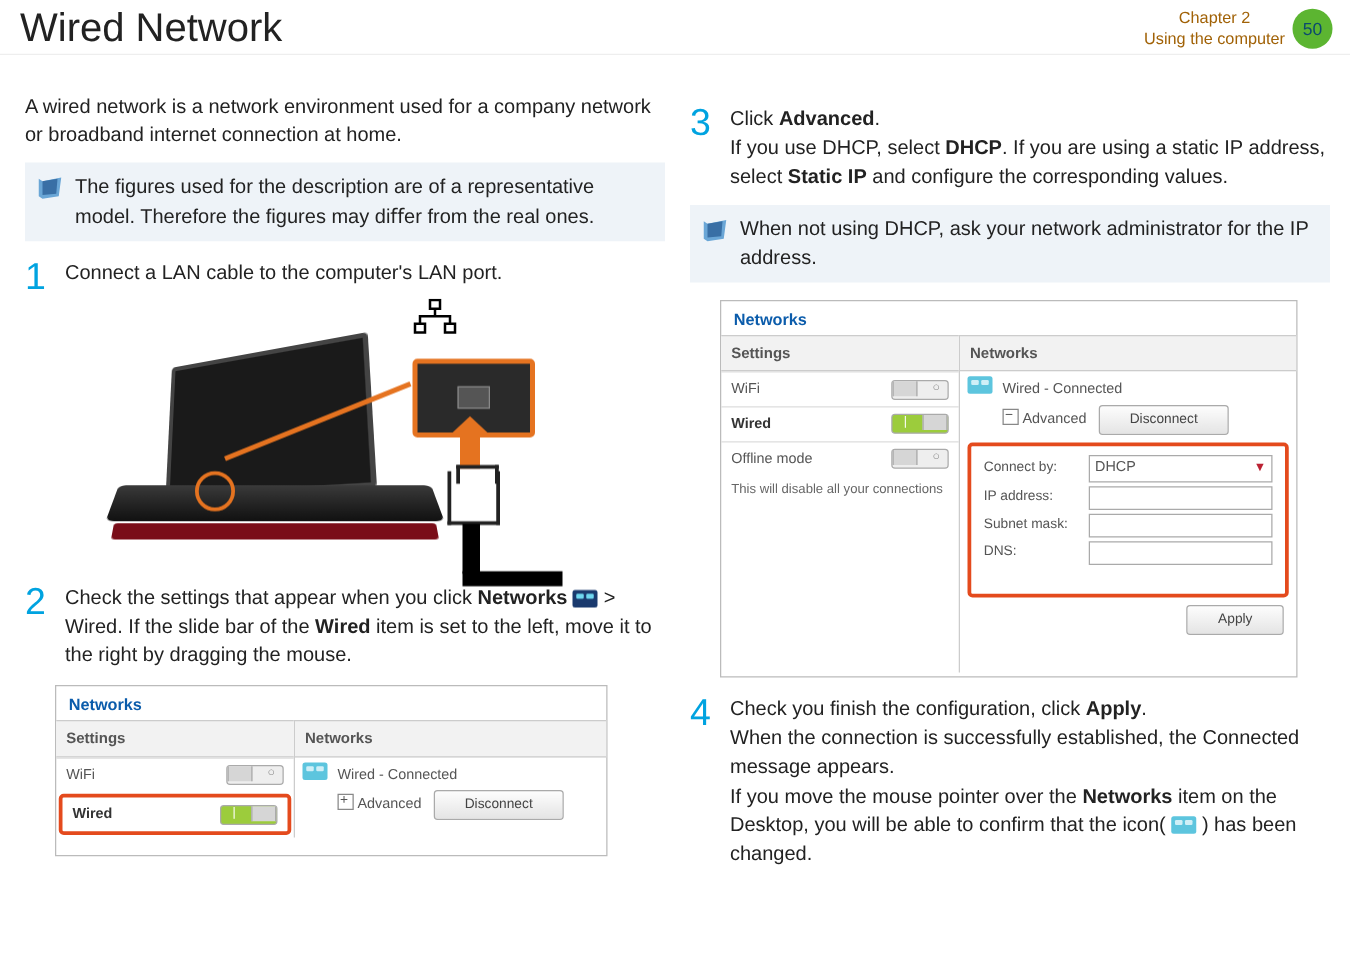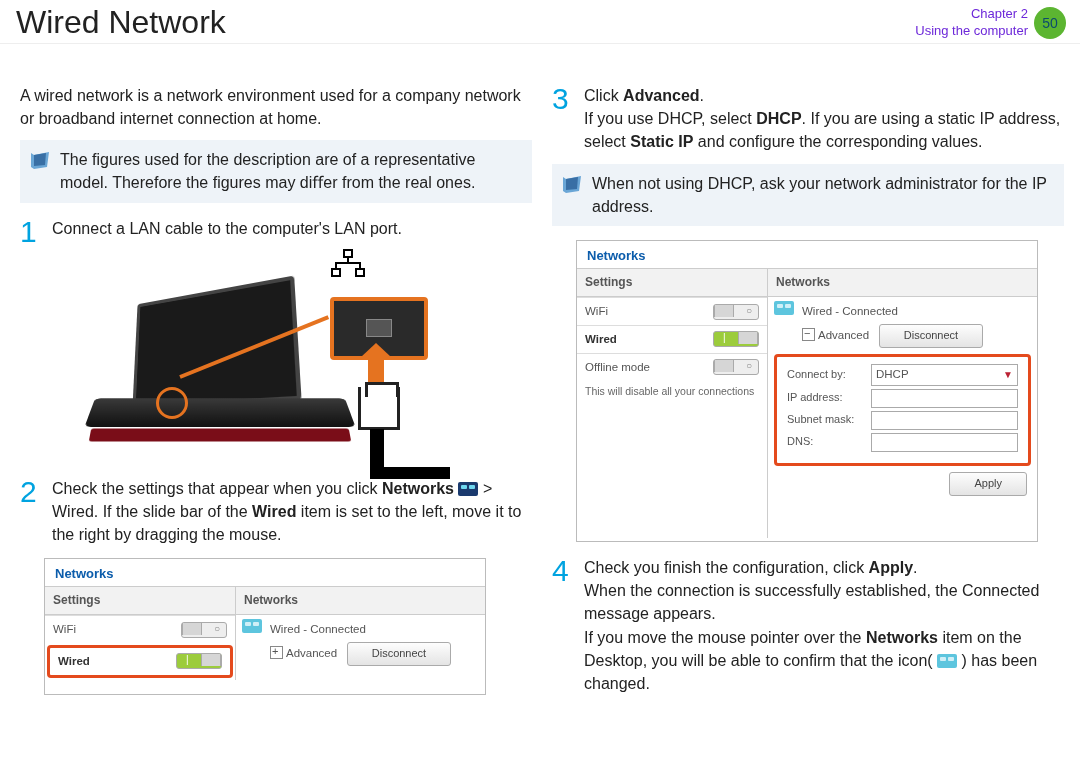--- a/index.html
+++ b/index.html
@@ -23,41 +23,40 @@
     font-size: 32px;
     font-weight: 400;
     color: #222;
   }
   .chapter-block {
     display: flex;
     align-items: center;
     gap: 6px;
   }
   .chapter-text {
-    text-align: right;
+    text-align: center;
     font-size: 13px;
-    color: #6d28d9;
+    color: #a16207;
     line-height: 1.25;
   }
   .page-badge {
     background: #5cb531;
     color: #0c4a6e;
     width: 32px;
     height: 32px;
     border-radius: 50%;
     display: flex;
     align-items: center;
     justify-content: center;
     font-size: 14px;
   }
   .columns {
     display: flex;
     gap: 20px;
     padding: 30px 16px 0 20px;
-    align-items: flex-end;
   }
   .col {
     flex: 1;
     font-size: 16px;
     line-height: 1.45;
   }
   .note-box {
     background: #eef3f8;
     padding: 8px 10px 8px 40px;
     font-size: 16px;
@@ -180,21 +179,21 @@
   .toggle.on::after{content:"|";position:absolute;left:9px;top:-1px;font-size:10px;color:#fff;}
   .small-note{font-size:10.5px;color:#666;padding:4px 8px 8px;}
   .btn { display:inline-block; padding:3px 24px; border:1px solid #aaa; border-radius:3px; background:linear-gradient(#fdfdfd,#e4e4e4); font-size:11px; color:#444;}
   .wired-status{ padding:6px 10px 4px 34px; position:relative;}
   .wired-status .ni{position:absolute;left:6px;top:4px;}
   .wired-status .line2{margin-top:4px;}
   .adv-chk{display:inline-block;width:11px;height:11px;border:1px solid #888;background:#fff;margin-right:3px;vertical-align:-2px;position:relative;}
   .adv-chk.plus::before{content:"+";position:absolute;left:1px;top:-3px;font-size:11px;color:#555;}
   .adv-chk.minus::before{content:"−";position:absolute;left:1px;top:-3px;font-size:11px;color:#555;}
   .hi-red{border:3px solid #e44a1d;}
-  .field-grid { padding:4px 10px 8px; }
+  .field-grid { padding:4px 10px 20px; }
   .fld { display:flex; align-items:center; margin:3px 0; gap:6px;}
   .fld label{ width:78px; font-size:11px; color:#555;}
   .fld .inp{ flex:1; height:17px; border:1px solid #aaa; background:#fff;}
   .fld .sel{ flex:1; height:20px; border:1px solid #aaa; background:#fff; display:flex;align-items:center;justify-content:space-between;padding:0 4px;}
   .fld .sel .caret{color:#b23; font-size:10px;}
   .apply-row{ text-align:right; padding:4px 10px 8px;}
 </style>
 </head>
 <body>
 

